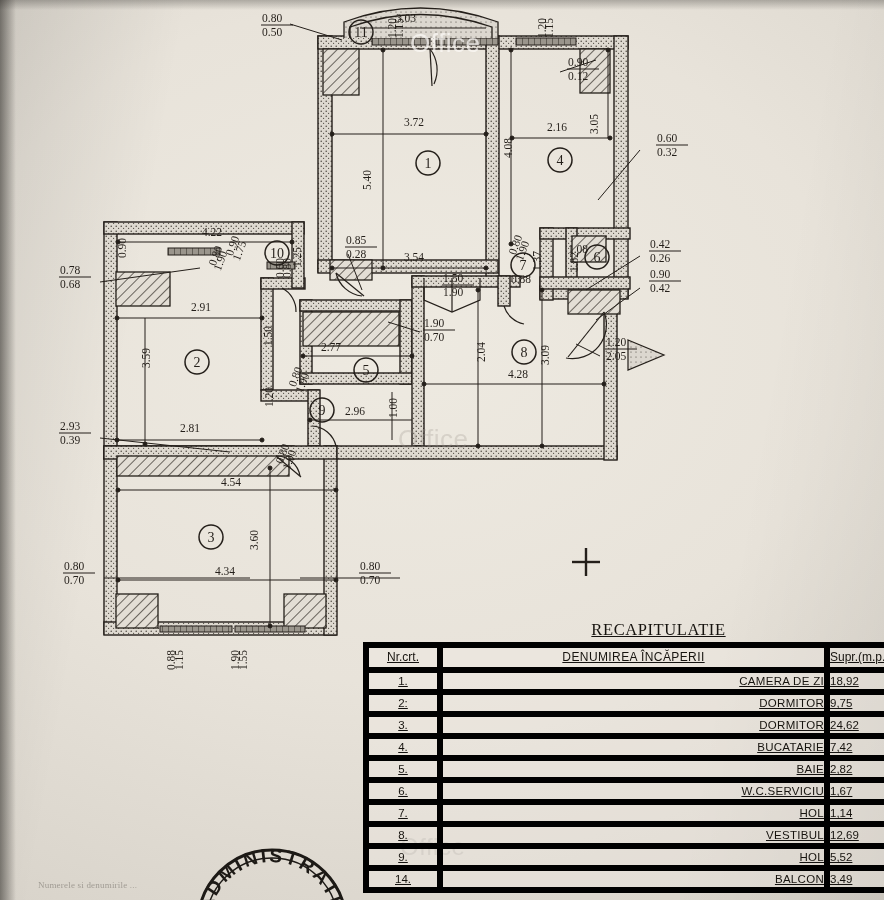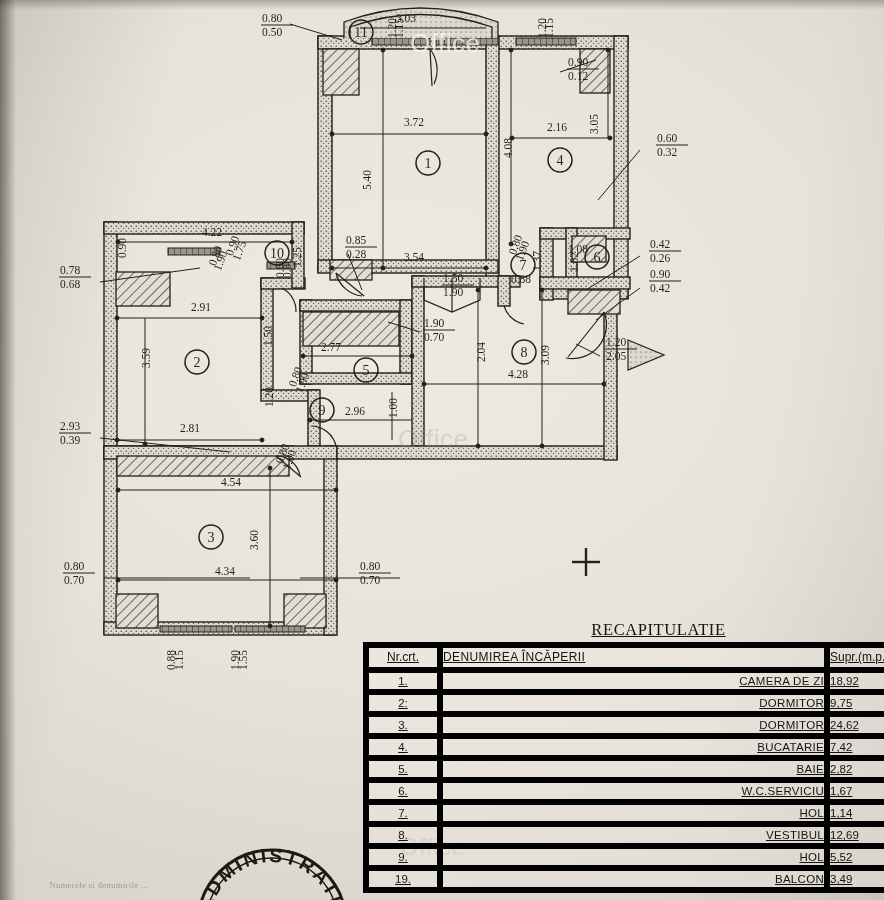--- a/index.html
+++ b/index.html
@@ -50,27 +50,27 @@
   }
   #recap th,#recap td{
     border:6px solid #000000;
     font-family:"Liberation Sans",sans-serif;
     font-size:11.5px;color:#17140f;padding:0;height:16px;line-height:16px;
   }
   #recap th{font-weight:normal;font-size:12px;height:19px;line-height:19px;}
   .c-nr{width:68px;text-align:center;}
   .c-nm{text-align:right;padding-left:66px !important;letter-spacing:.3px;}
   .c-sp{width:118px;text-align:left;}
-  #recap thead th.c-nm{text-align:left;padding-left:0 !important;letter-spacing:.4px;}
+  #recap thead th.c-nm{text-align:center;padding-left:0 !important;letter-spacing:.4px;}
   .row-sum td{letter-spacing:.3px;}
 
   
   #stamp{position:absolute;left:188px;top:840px;width:168px;height:168px;
     pointer-events:none;}
-  #bottomnote{position:absolute;left:49px;top:880px;font-size:9px;
+  #bottomnote{position:absolute;left:38px;top:880px;font-size:9px;
     color:rgba(60,56,50,.38);font-family:"Liberation Serif",serif;
     letter-spacing:.2px;text-align:right;}
 </style>
 </head>
 <body>
 
 <div id="page">
   <div id="paper"></div>
   <div id="shadowL"></div>
   <div id="shadowT"></div>
@@ -519,21 +519,21 @@
             <td class="c-nr">8.</td>
             <td class="c-nm">VESTIBUL</td>
             <td class="c-sp">12,69</td>
           </tr>
           <tr>
             <td class="c-nr">9.</td>
             <td class="c-nm">HOL</td>
             <td class="c-sp">5,52</td>
           </tr>
           <tr>
-            <td class="c-nr">19.</td>
+            <td class="c-nr">14.</td>
             <td class="c-nm">BALCON</td>
             <td class="c-sp">3,49</td>
           </tr>
         </tbody>
     </table>
   </div>
 
   <svg id="stamp" viewBox="0 0 168 168">
     <circle cx="84" cy="84" r="74" fill="none" stroke="#1d1a16" stroke-width="3"></circle>
     <circle cx="84" cy="84" r="66" fill="none" stroke="#1d1a16" stroke-width="1.4"></circle>

